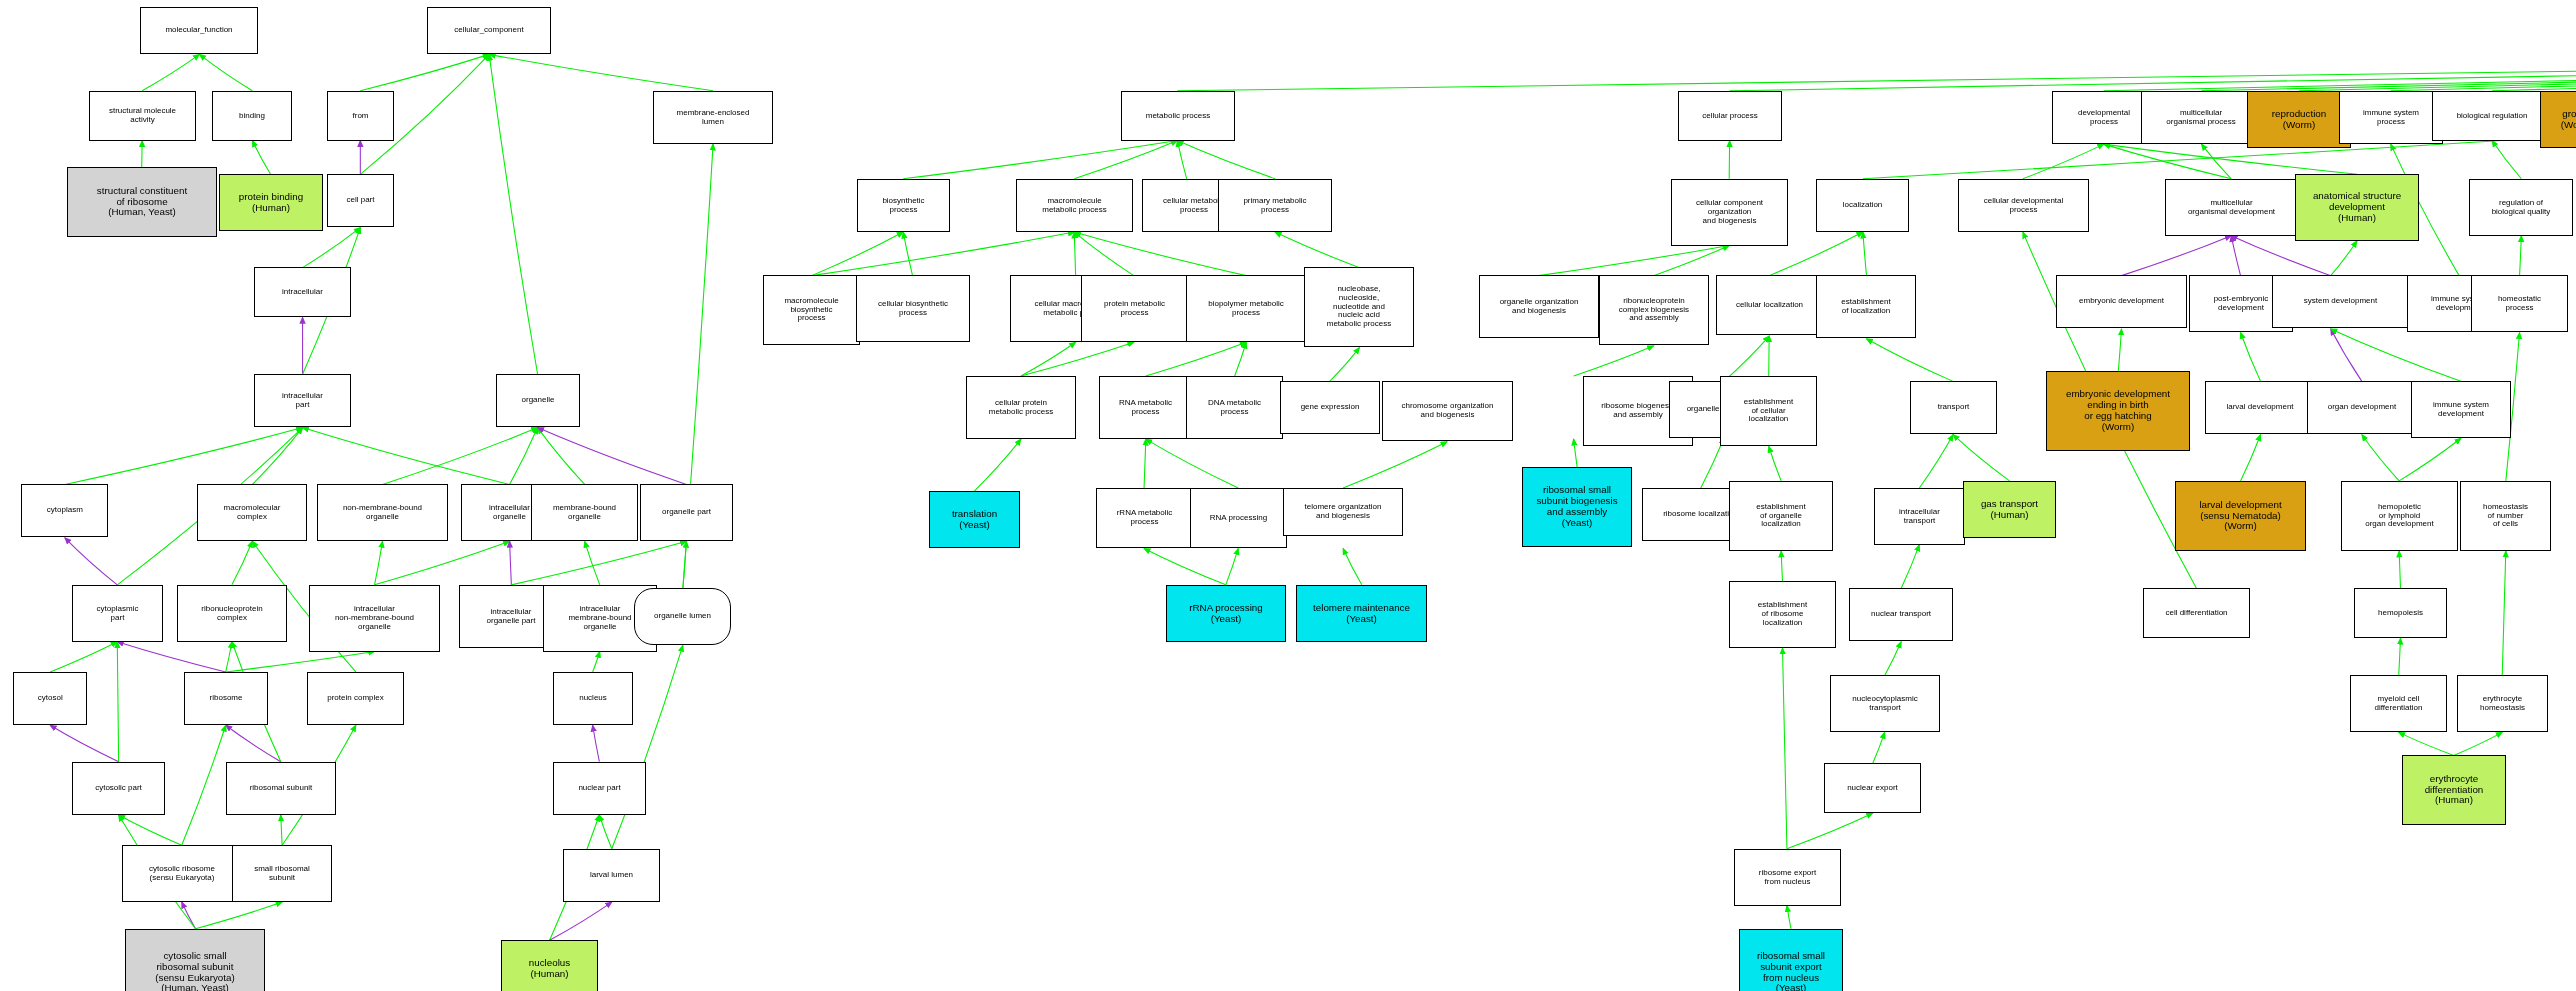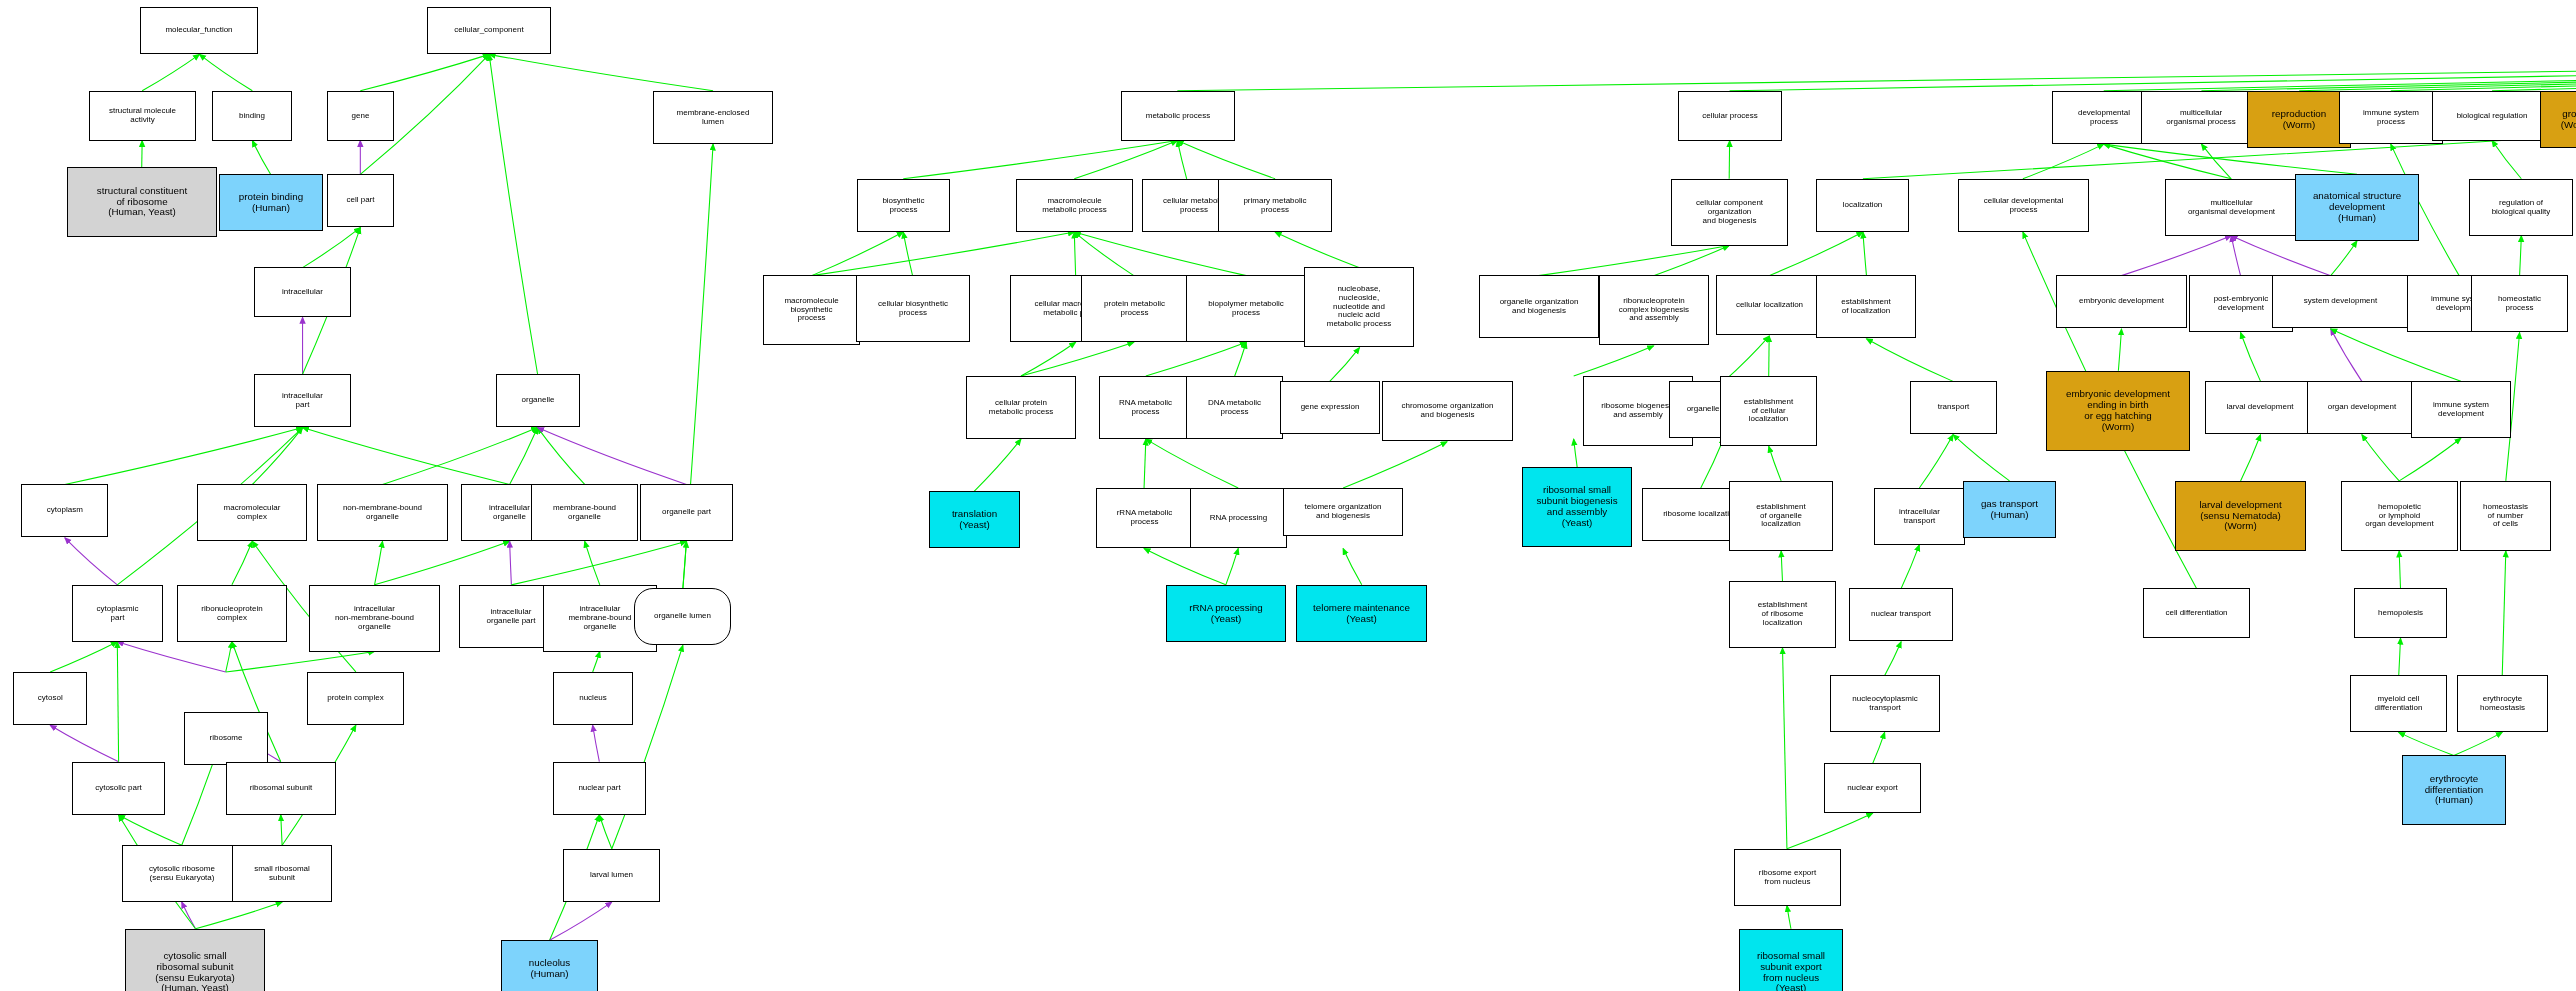--- a/index.html
+++ b/index.html
@@ -5,21 +5,21 @@
   html,body{margin:0;padding:0;background:#ffffff;}
   #canvas{position:relative;width:2576px;height:992px;background:#fff;
           font-family:"Liberation Sans","DejaVu Sans",sans-serif;overflow:hidden;}
   #edges{position:absolute;left:0;top:0;width:2576px;height:992px;pointer-events:none;}
   .node{position:absolute;box-sizing:border-box;border:0.9px solid #000;background:#fff;
         display:flex;align-items:center;justify-content:center;text-align:center;
         color:#000;line-height:1.12;padding:0.9px 1.8px;overflow:hidden;}
   .node span{display:block;width:100%;}
   .n-white{background:#ffffff;}
   .n-grey{background:#d3d3d3;}
-  .n-red{background:#7dd3fc;}
+  .n-red{background:#bef264;}
   .n-cyan{background:#00e5ee;}
   .n-orange{background:#d8a012;}
   .s-sm{font-size:8px;}
   .s-md{font-size:9.8px;}
 </style>
 </head>
 <body>
 
 <div id="canvas">
   <svg id="edges" viewBox="0 0 2899 1116" width="2576" height="992">
@@ -174,21 +174,21 @@
       <div class="node n-grey s-md" style="left: 67px; top: 167px; width: 150px; height: 70px;">
         <span>structural constituent<br>of ribosome<br>(Human, Yeast)</span>
       </div>
       <div class="node n-red s-md" style="left: 219px; top: 174px; width: 104px; height: 57px;">
         <span>protein binding<br>(Human)</span>
       </div>
       <div class="node n-white s-sm" style="left: 427px; top: 7.1px; width: 124px; height: 47px;">
         <span>cellular_component</span>
       </div>
       <div class="node n-white s-sm" style="left: 327px; top: 91px; width: 67px; height: 50px;">
-        <span>gene</span>
+        <span>from</span>
       </div>
       <div class="node n-white s-sm" style="left: 653px; top: 91px; width: 120px; height: 53px;">
         <span>membrane-enclosed<br>lumen</span>
       </div>
       <div class="node n-white s-sm" style="left: 327px; top: 174px; width: 67px; height: 53px;">
         <span>cell part</span>
       </div>
       <div class="node n-white s-sm" style="left: 254px; top: 267px; width: 97px; height: 50px;">
         <span>intracellular</span>
       </div>
@@ -230,21 +230,21 @@
       </div>
       <div class="node n-white s-sm" style="left: 543px; top: 585px; width: 114px; height: 67px;">
         <span>intracellular<br>membrane-bound<br>organelle</span>
       </div>
       <div class="node n-white s-sm" style="left: 634px; top: 588px; width: 97px; height: 57px; border-radius: 19px;">
         <span>organelle lumen</span>
       </div>
       <div class="node n-white s-sm" style="left: 13.3px; top: 672px; width: 74px; height: 53px;">
         <span>cytosol</span>
       </div>
-      <div class="node n-white s-sm" style="left: 184px; top: 672px; width: 84px; height: 53px; margin-top: 40px;">
+      <div class="node n-white s-sm" style="left: 184px; top: 672px; width: 84px; height: 53px;">
         <span>ribosome</span>
       </div>
       <div class="node n-white s-sm" style="left: 307px; top: 672px; width: 97px; height: 53px;">
         <span>protein complex</span>
       </div>
       <div class="node n-white s-sm" style="left: 553px; top: 672px; width: 80px; height: 53px;">
         <span>nucleus</span>
       </div>
       <div class="node n-white s-sm" style="left: 72px; top: 762px; width: 93px; height: 53px;">
         <span>cytosolic part</span>

